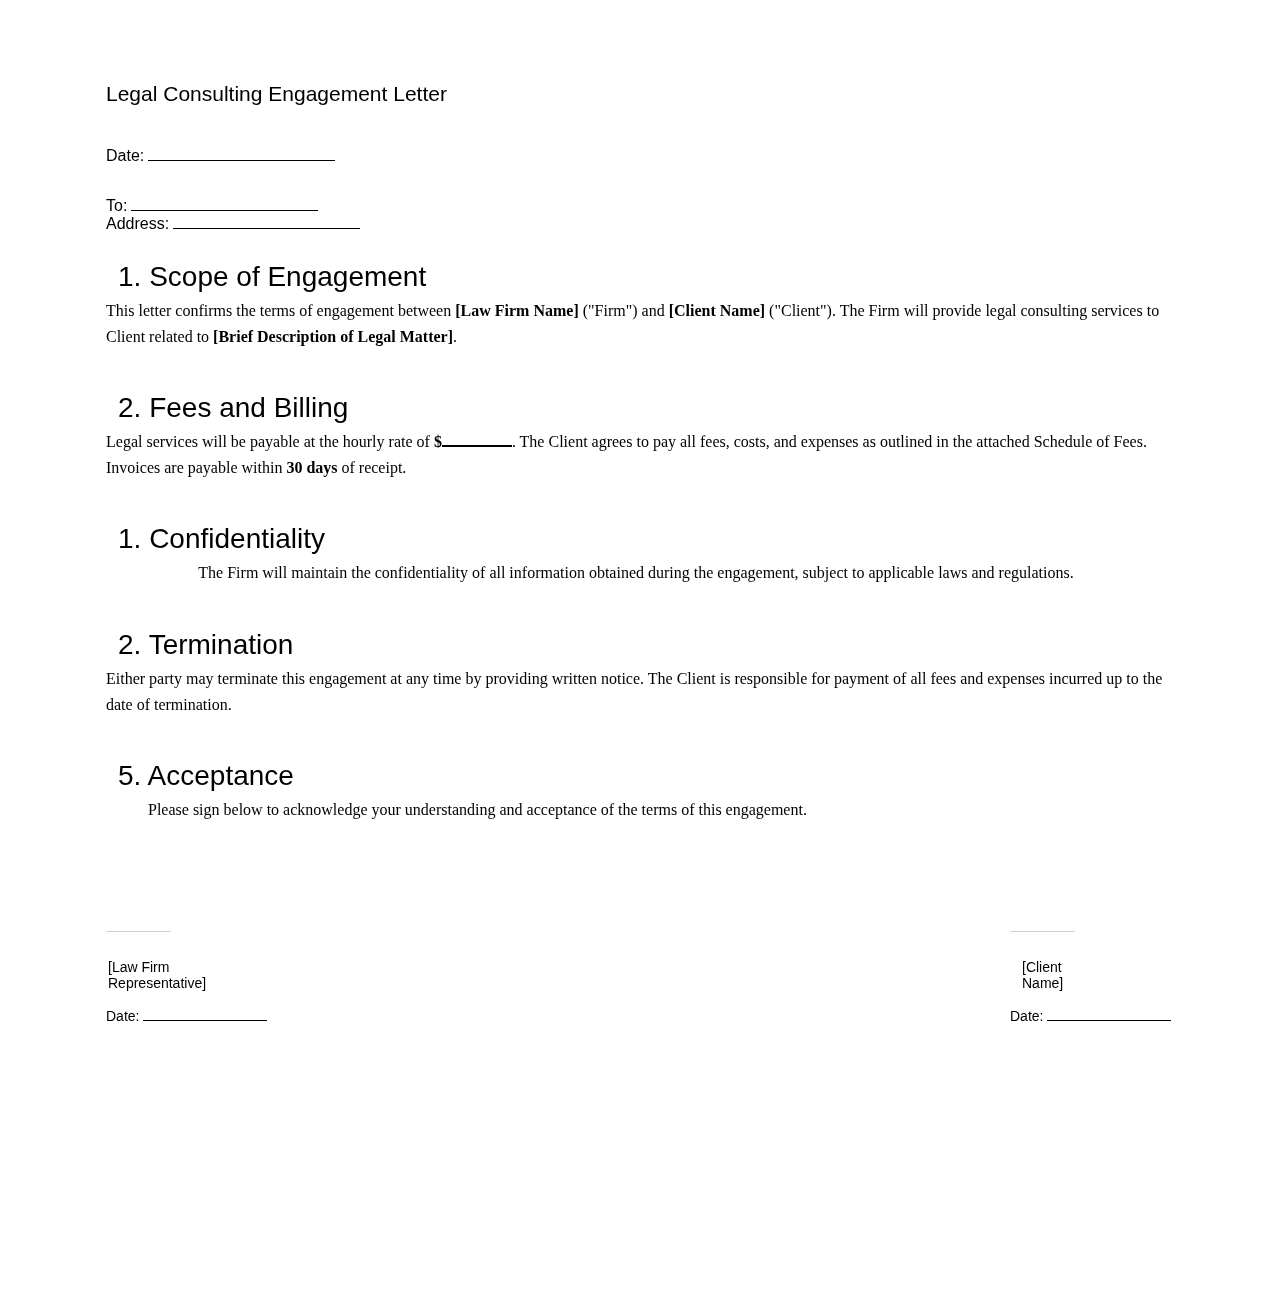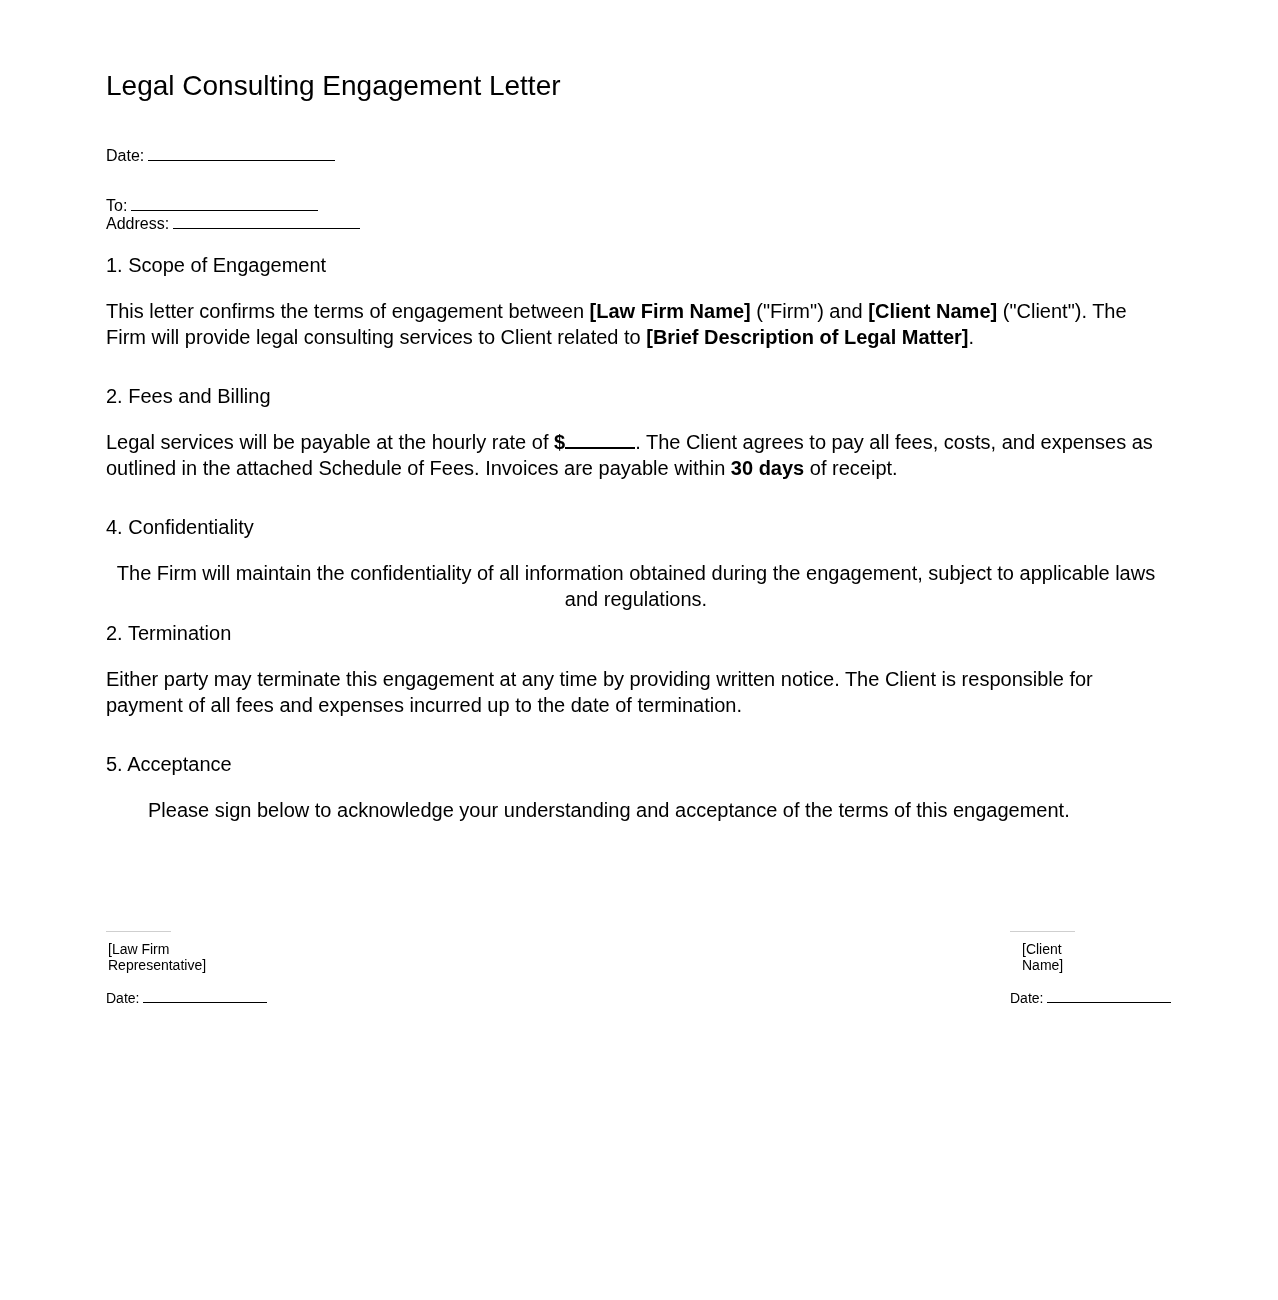--- a/index.html
+++ b/index.html
@@ -16,24 +16,24 @@
       overflow: hidden;
     }
     .page {
       position: absolute;
       left: 106px;
       top: 0;
       width: 1066px;
     }
     .title {
       position: absolute;
-      top: 68px;
+      top: 76px;
       left: 0;
       margin: 0;
-      font-size: 28px;
+      font-size: 21px;
       font-weight: normal;
       line-height: 36px;
       white-space: nowrap;
     }
     .field-line {
       position: absolute;
       left: 0;
       font-size: 16px;
       line-height: 20px;
       white-space: nowrap;
@@ -41,54 +41,55 @@
     .blank {
       display: inline-block;
       border-bottom: 1px solid #000;
       height: 15px;
       vertical-align: baseline;
       margin-left: 4px;
     }
     .section-heading {
       position: absolute;
       left: 0;
-      margin: 0;
-      font-size: 20px;
+      margin: 12px;
+      font-size: 28px;
       font-weight: normal;
       line-height: 28px;
       white-space: nowrap;
     }
     .section-body {
       position: absolute;
       left: 0;
       width: 1060px;
       margin: 0;
-      font-size: 20px;
+      font-size: 16px;
       line-height: 26px;
+      font-family: Liberation Serif, serif;
     }
     .section-body b { font-weight: bold; }
     .rate-blank {
       display: inline-block;
       width: 70px;
       border-bottom: 2px solid #000;
       height: 14px;
       vertical-align: baseline;
     }
     .sig-block {
       position: absolute;
       top: 931px;
       width: 170px;
     }
     .sig-line {
       width: 65px;
       height: 0;
       border-top: 1px solid #cfcfcf;
     }
     .sig-name {
-      margin-top: 9px;
+      margin-top: 27px;
       font-size: 14px;
       line-height: 16px;
       width: 100px;
     }
     .sig-date {
       margin-top: 16px;
       font-size: 14px;
       line-height: 16px;
       white-space: nowrap;
     }
@@ -115,21 +116,21 @@
   <div class="field-line" style="top:213px;">
     <span>Address:</span><span class="blank" style="width:187px;"></span>
   </div>
 
   <h2 class="section-heading" style="top:251px;">1. Scope of Engagement</h2>
   <p class="section-body" style="top:298px;"><span>This letter confirms the terms of engagement between </span><b>[Law Firm Name]</b><span> ("Firm") and </span><b>[Client Name]</b><span> ("Client"). The Firm will provide legal consulting services to Client related to </span><b>[Brief Description of Legal Matter]</b><span>.</span></p>
 
   <h2 class="section-heading" style="top:382px;">2. Fees and Billing</h2>
   <p class="section-body" style="top:429px;"><span>Legal services will be payable at the hourly rate of </span><b>$</b><span class="rate-blank"></span><span>. The Client agrees to pay all fees, costs, and expenses as outlined in the attached Schedule of Fees. Invoices are payable within </span><b>30 days</b><span> of receipt.</span></p>
 
-  <h2 class="section-heading" style="top:513px;">4. Confidentiality</h2>
+  <h2 class="section-heading" style="top:513px;">1. Confidentiality</h2>
   <p class="section-body" style="top:560px;text-align:center;">The Firm will maintain the confidentiality of all information obtained during the engagement, subject to applicable laws and regulations.</p>
 
   <h2 class="section-heading" style="top:619px;">2. Termination</h2>
   <p class="section-body" style="top:666px;">Either party may terminate this engagement at any time by providing written notice. The Client is responsible for payment of all fees and expenses incurred up to the date of termination.</p>
 
   <h2 class="section-heading" style="top:750px;">5. Acceptance</h2>
   <p class="section-body" style="top:797px;margin-left:42px;">Please sign below to acknowledge your understanding and acceptance of the terms of this engagement.</p>
 
   <div class="sig-block" style="left:0;">
     <div class="sig-line"></div>

